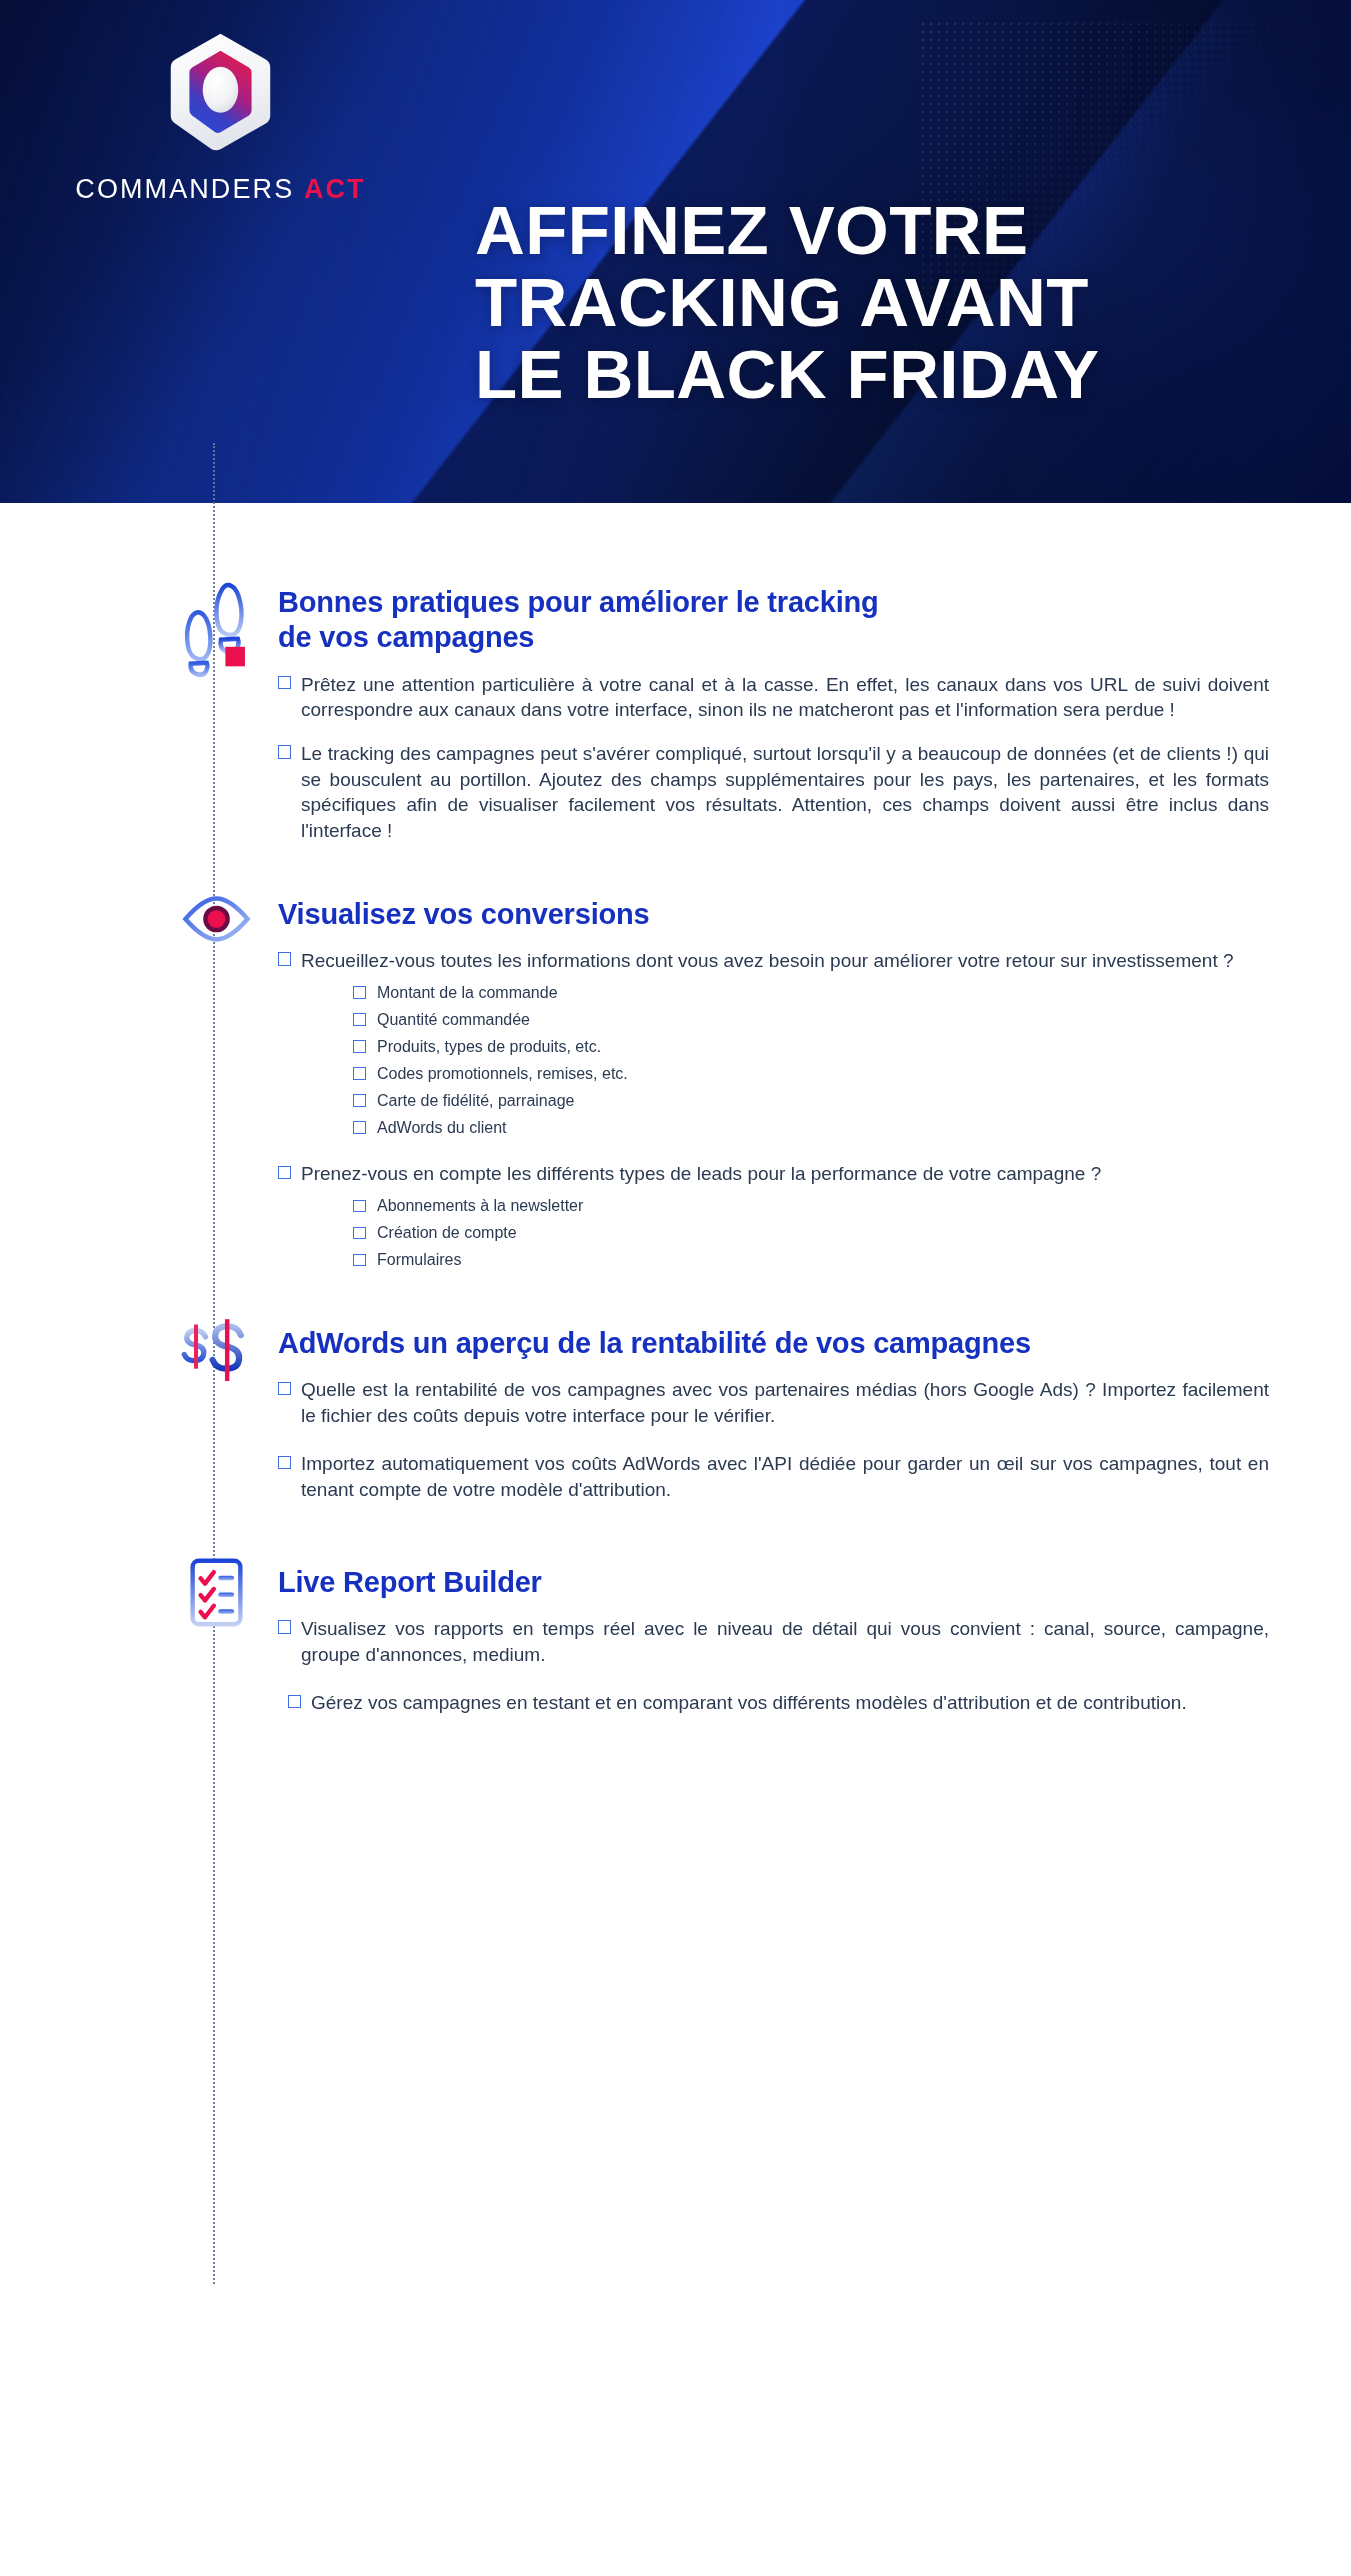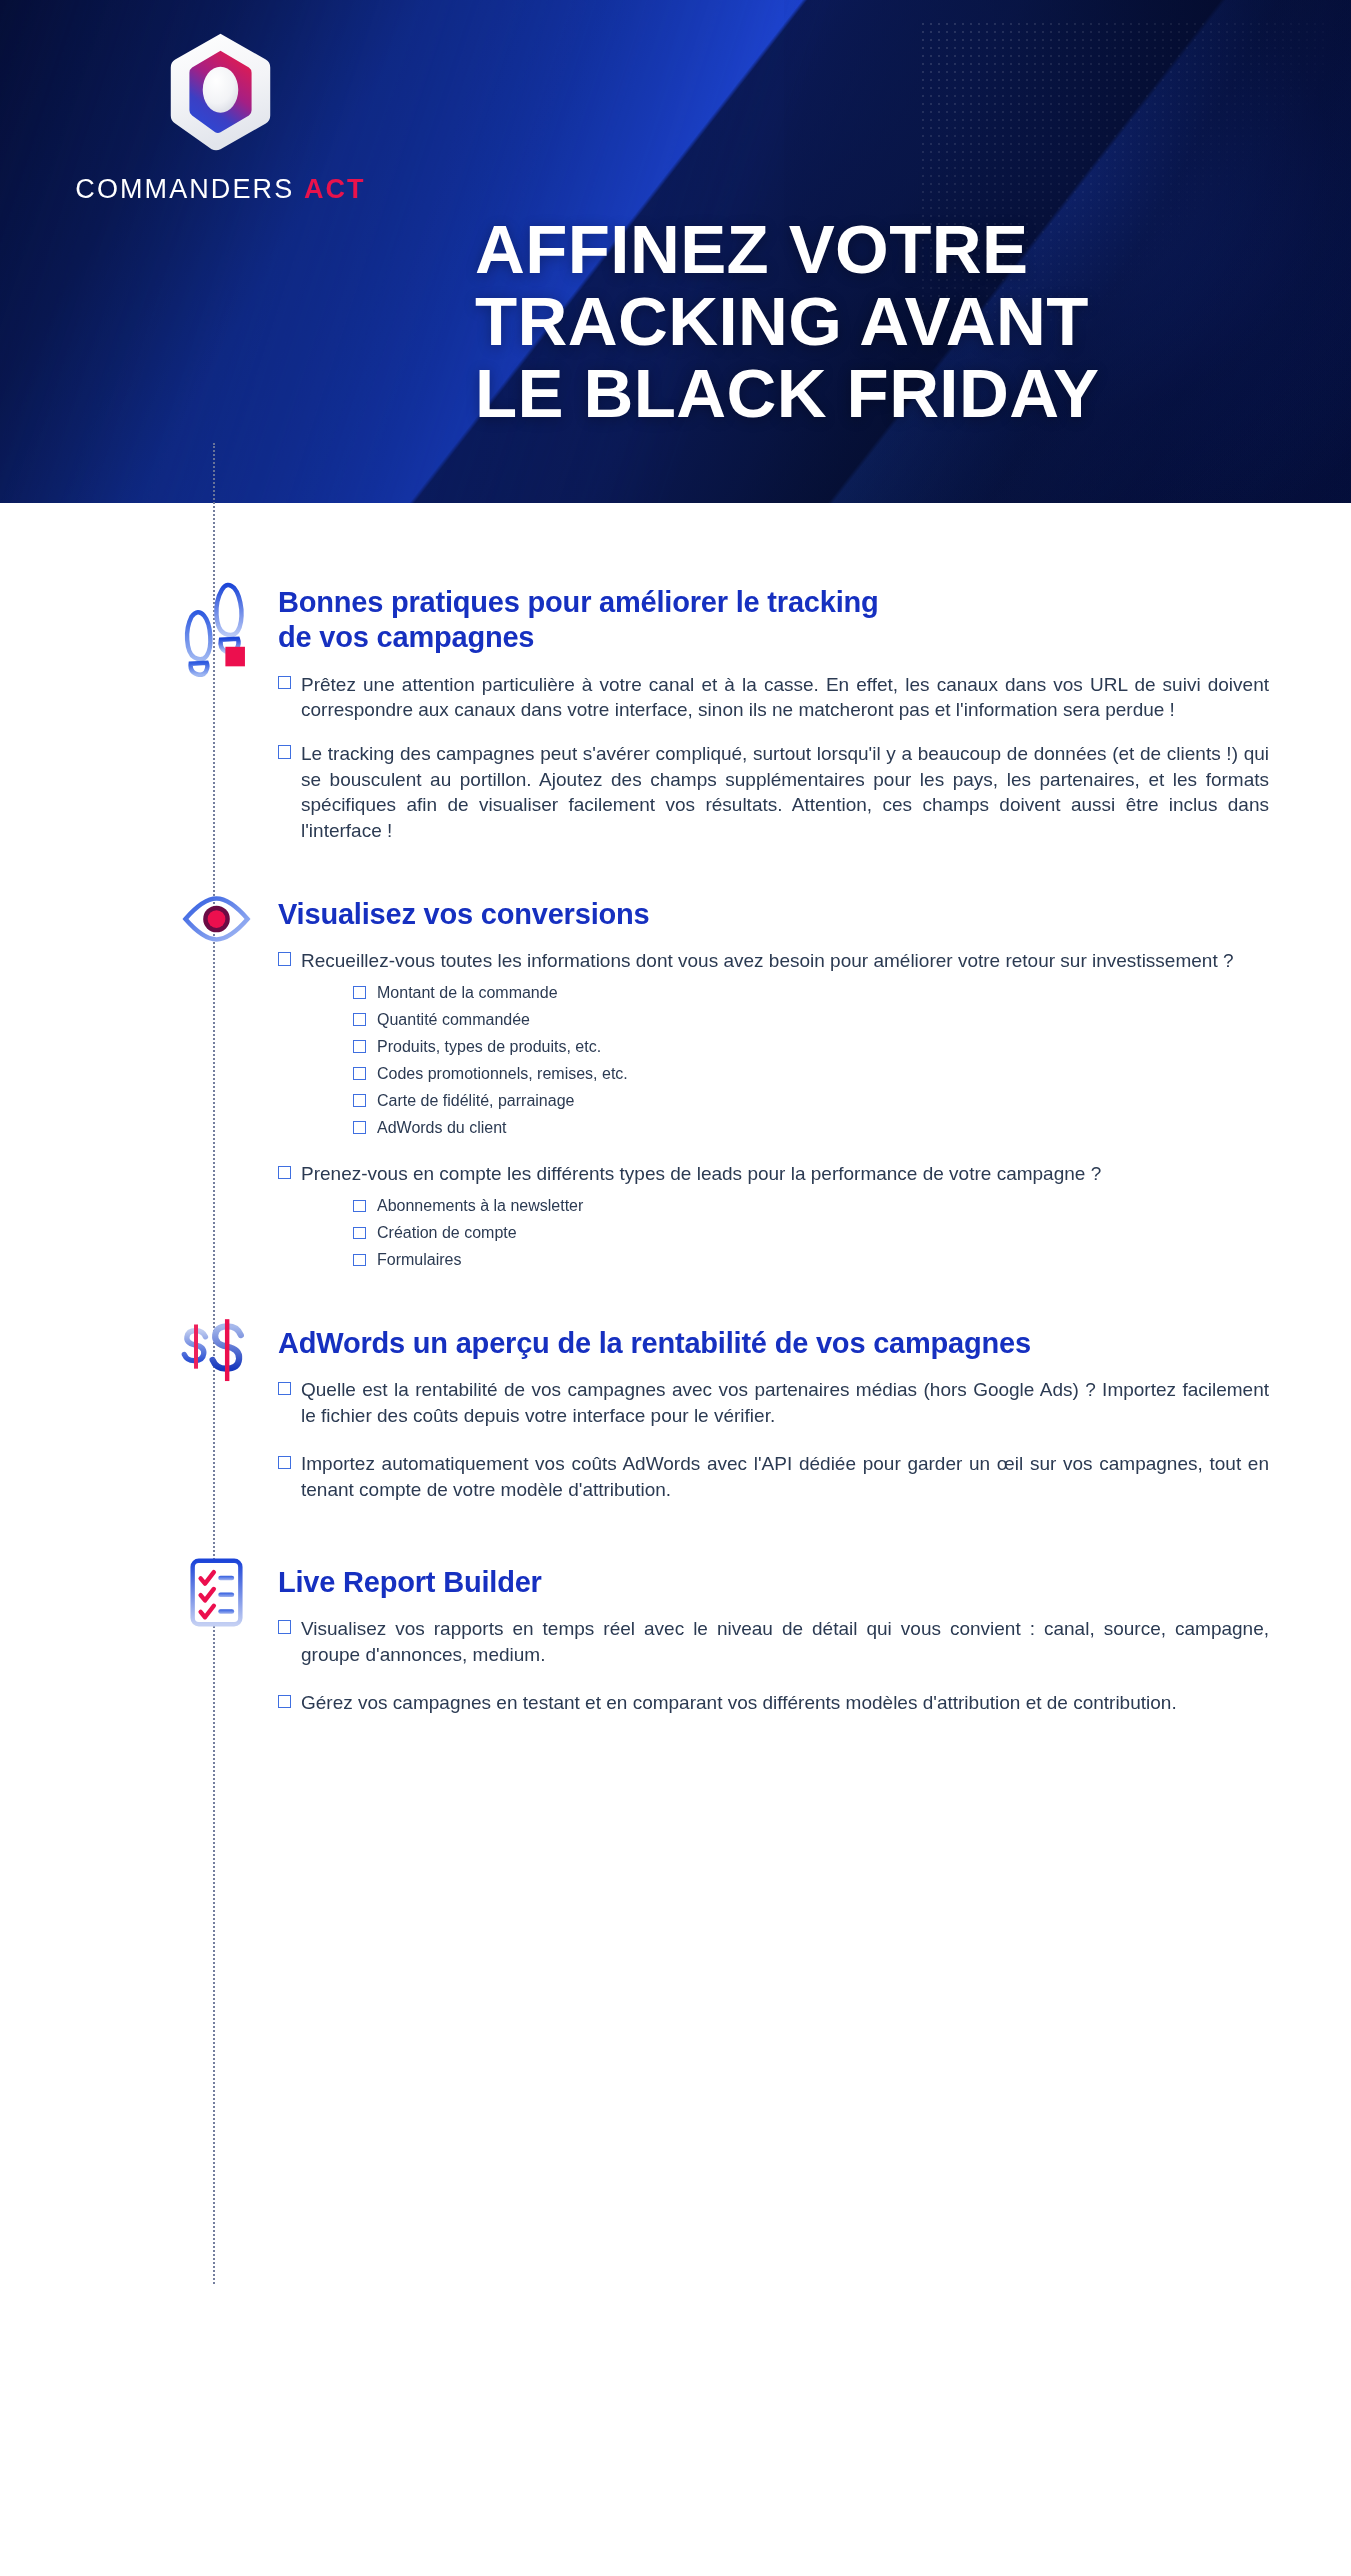--- a/index.html
+++ b/index.html
@@ -99,21 +99,21 @@
     white-space: nowrap;
   }
   .brand-word .act {
     color: #e8124c;
     font-weight: 700;
   }
 
   .hdr-title {
     position: absolute;
     left: 475px;
-    top: 168px;
+    top: 149px;
     width: 818px;
     color: #ffffff;
     font-weight: 700;
     font-size: 69px;
     line-height: 1.04;
     letter-spacing: 0.4px;
     text-transform: uppercase;
     font-stretch: condensed;
     text-shadow: 0 1.8px 12.5px rgba(0,0,0,.30);
   }
@@ -501,21 +501,21 @@
 
       <h2 class="sec-title">
         <span>Live Report Builder</span>
       </h2>
 
       <ul class="bullets">
         <li class="bullet">
           <span class="cbox"></span>
           <span class="btxt">Visualisez vos rapports en temps réel avec le niveau de détail qui vous convient : canal, source, campagne, groupe d'annonces, medium.</span>
         </li>
-        <li class="bullet" style="margin-top:23px;">
+        <li class="bullet" style="margin-top:23px;margin-left:10px;">
           <span class="cbox"></span>
           <span class="btxt">Gérez vos campagnes en testant et en comparant vos différents modèles d'attribution et de contribution.</span>
         </li>
       </ul>
     </div>
   </div>
 
   <div class="footer">
     <div class="ftr-bg-a"></div>
     <div class="ftr-bg-b"></div>

